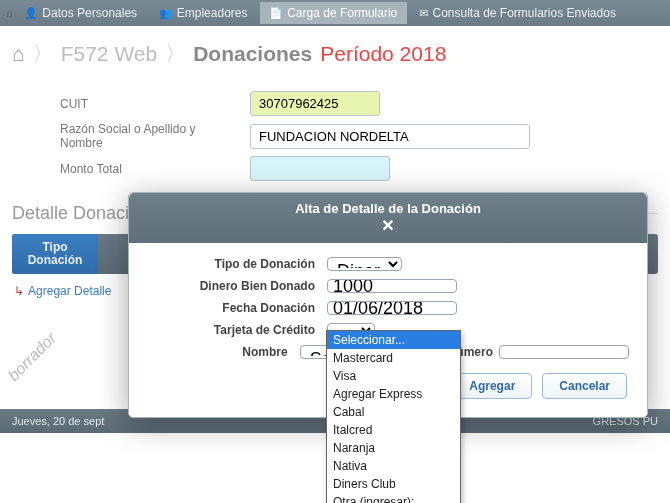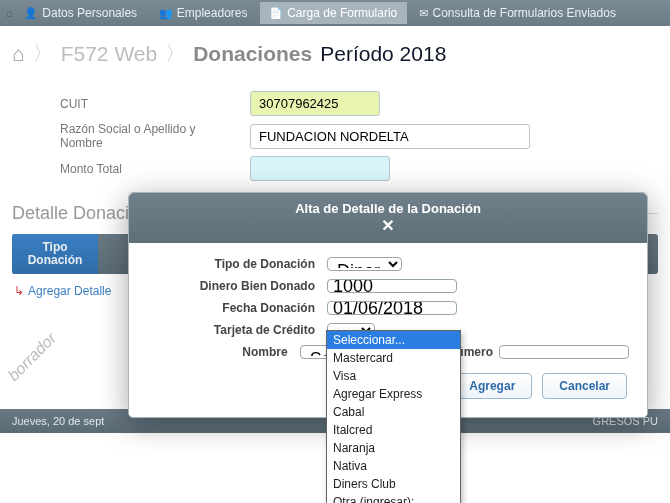--- a/index.html
+++ b/index.html
@@ -218,21 +218,21 @@
     <span>Consulta de Formularios Enviados</span>
   </div>
 </div>
 
 <div class="breadcrumb">
   <span class="home-ico">⌂</span>
   <span class="sep">〉</span>
   <span>F572 Web</span>
   <span class="sep">〉</span>
   <span class="strong">Donaciones</span>
-  <span style="color:#0f172a">Período 2018</span>
+  <span style="color:#ef4444">Período 2018</span>
 </div>
 
 <div class="form-area">
   <div class="form-row">
     <label>CUIT</label>
     <input class="fld cuit" value="30707962425" style="">
   </div>
   <div class="form-row">
     <label>Razón Social o Apellido y Nombre</label>
     <input class="fld razon" value="FUNDACION NORDELTA" style="">

